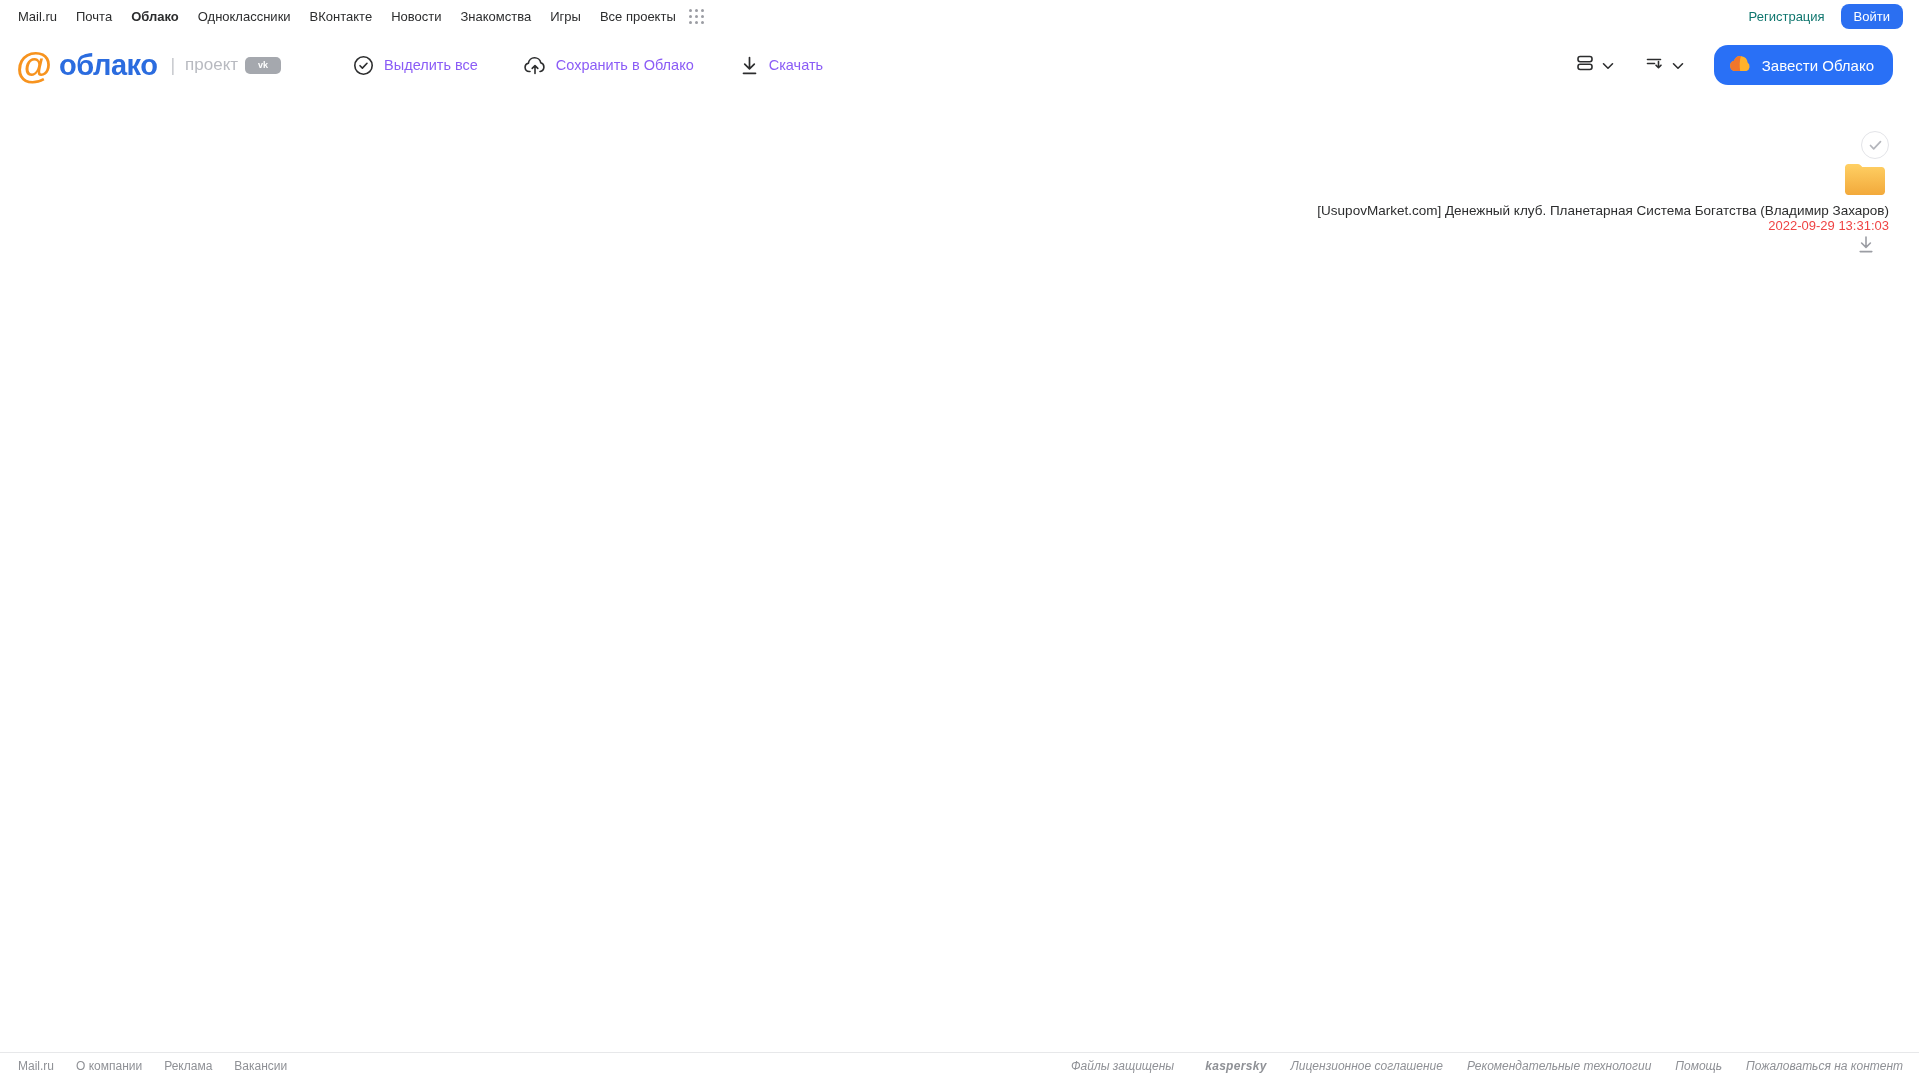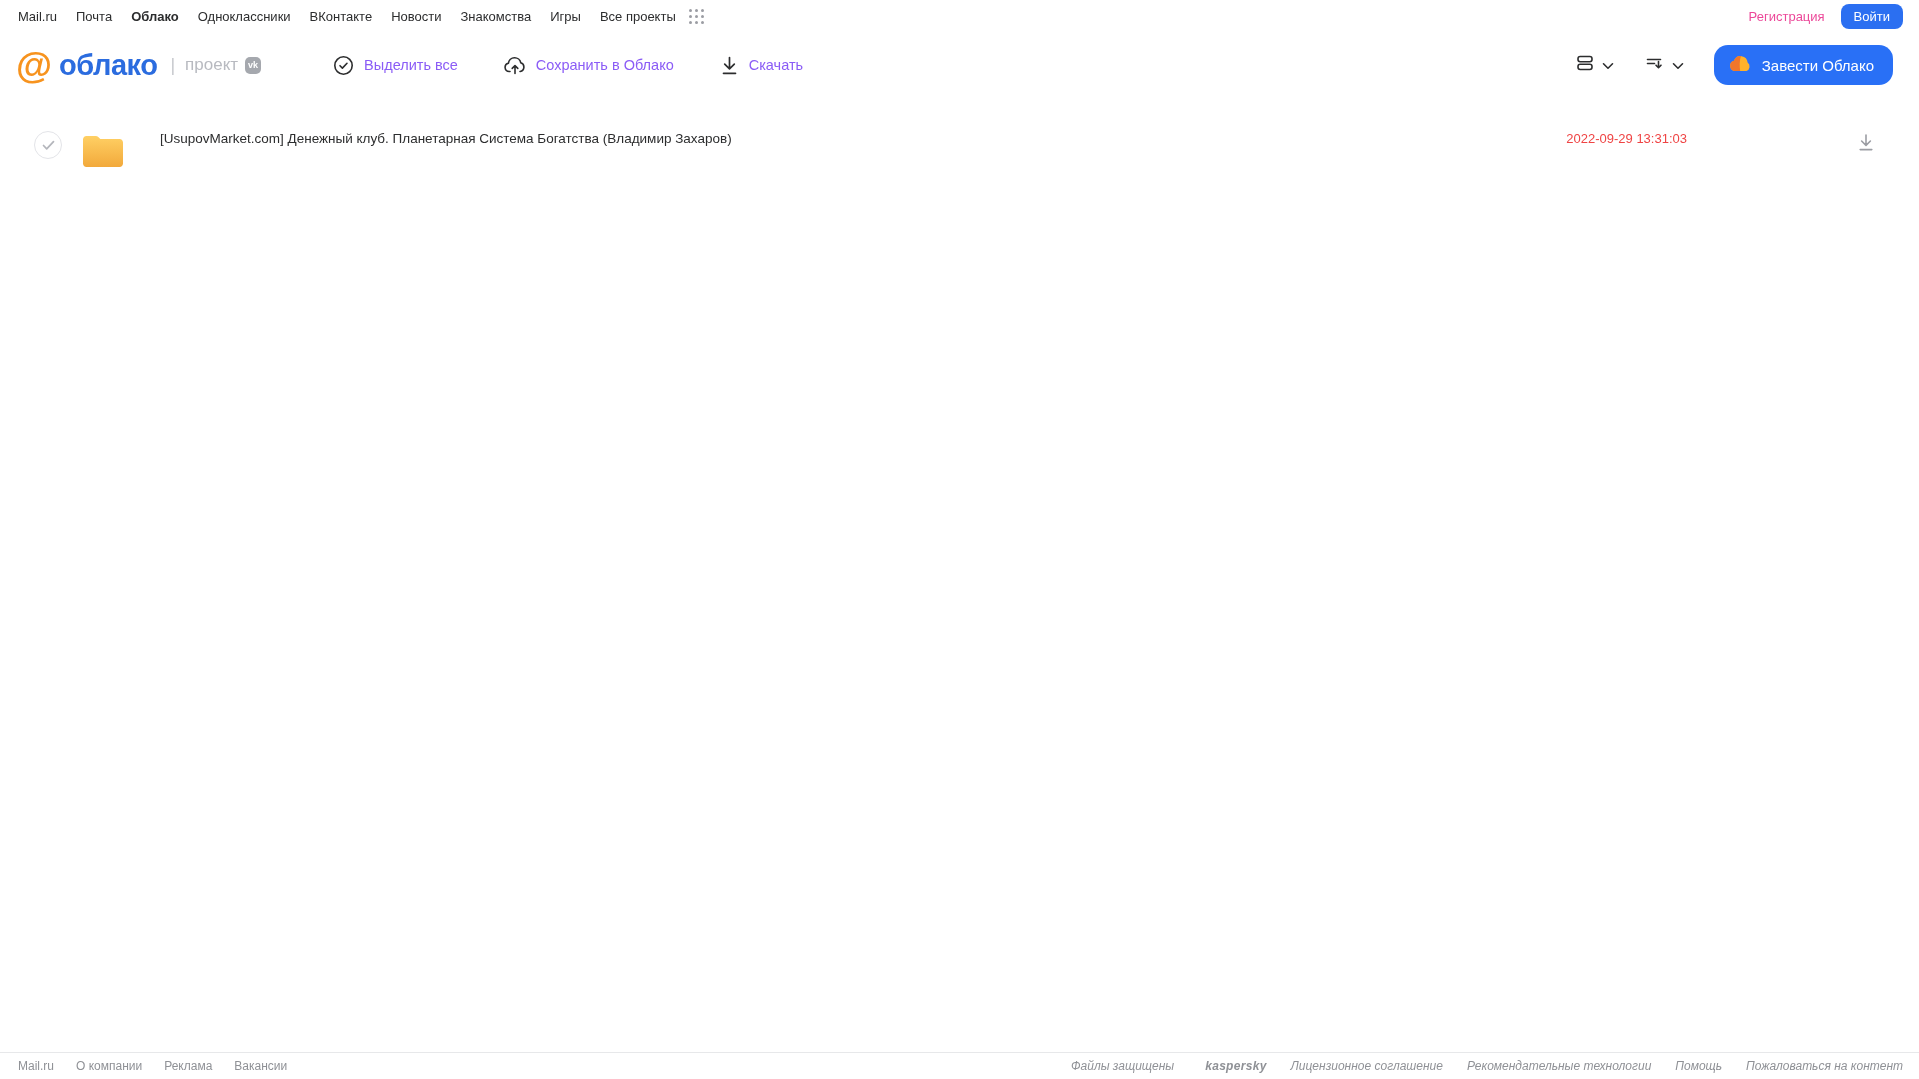--- a/index.html
+++ b/index.html
@@ -7,50 +7,50 @@
               font-family:"Liberation Sans","DejaVu Sans",sans-serif; color:#2c2d2e; overflow:hidden; }
 
   
   .topnav { height:33px; display:flex; align-items:center; padding:0 16px 0 18px; }
   .topnav-links { display:flex; align-items:center; gap:19px; }
   .topnav-links a { font-size:13px; color:#2c2d2e; text-decoration:none; cursor:pointer; }
   .topnav-links a.active { font-weight:bold; }
   .apps-grid { display:grid; grid-template-columns:repeat(3,4px); grid-auto-rows:4px; gap:2px; margin-left:-6px; cursor:pointer; }
   .apps-grid i { width:3px; height:3px; border-radius:50%; background:#9b9da3; }
   .topnav-right { margin-left:auto; display:flex; align-items:center; gap:16px; }
-  .reg-link { font-size:13px; color:#ec4899; text-decoration:none; cursor:pointer; }
+  .reg-link { font-size:13px; color:#0f766e; text-decoration:none; cursor:pointer; }
   .login-btn { background:#2b6ff1; color:#fff; border:none; font-size:13px;
                padding:5px 13px; border-radius:8px; cursor:pointer; font-family:inherit; }
 
   
   .header { height:64px; display:flex; align-items:center; padding:0 26px 0 16px; }
   .logo { display:flex; align-items:center; cursor:pointer; }
   .logo-at { color:#f7931e; font-size:37px; font-weight:bold; line-height:1; margin-right:7px; }
   .logo-word { color:#2b6cdf; font-size:29px; font-weight:bold; letter-spacing:-0.5px; }
   .logo-sep { color:#c6c8cd; font-size:18px; margin:0 10px 0 13px; font-weight:300; }
   .logo-project { color:#b8bac0; font-size:17px; margin-right:7px; }
-  .vk-badge { width:16px; height:17px; border-radius:5px; background:#a5a8ae; color:#fff;
+  .vk-badge { width:36px; height:17px; border-radius:5px; background:#a5a8ae; color:#fff;
               font-size:9px; font-weight:bold; display:flex; align-items:center; justify-content:center; }
 
   .toolbar { display:flex; align-items:center; gap:46px; margin-left:72px; }
   .tool-btn { display:flex; align-items:center; gap:10px; background:none; border:none;
               font-size:14.5px; color:#8b5cf6; cursor:pointer; font-family:inherit; }
   .tool-btn svg { display:block; }
 
   .header-right { margin-left:auto; display:flex; align-items:center; }
   .icon-drop { display:flex; align-items:center; gap:7px; cursor:pointer; margin-right:30px; }
   .cta-btn { display:flex; align-items:center; gap:10px; background:#2970f6; color:#fff; border:none;
              height:40px; padding:0 19px 0 15px; border-radius:14px; font-size:15px;
              cursor:pointer; font-family:inherit;justify-content:center; }
 
   
   .main { padding:0 20px; }
   .page-title { font-size:22px; font-weight:500; color:#000; margin:30px 0 0 0; letter-spacing:0.2px; }
 
-  .file-row { display:flex; align-items:flex-start; margin-top:30px; padding:4px 10px 4px 14px; cursor:pointer; }
+  .file-row { display:flex; align-items:flex-end; margin-top:30px; padding:4px 10px 4px 14px; cursor:pointer;flex-direction:column; }
   .row-check { width:28px; height:28px; border-radius:50%; border:1px solid #e3e4e8; background:#fff;
                display:flex; align-items:center; justify-content:center; flex:0 0 auto; cursor:pointer; }
   .folder-ic { margin-left:17px; flex:0 0 auto; }
   .file-name { margin-left:33px; font-size:13.5px; color:#2c2d2e; }
   .file-date { margin-left:auto; font-size:13px; color:#ef4444; }
   .row-dl { margin-left:168px; margin-right:12px; background:none; border:none; cursor:pointer; padding:2px; }
 
   
   .footer { position:absolute; left:0; right:0; bottom:0; height:27px; border-top:1px solid #e7e8ea;
             background:#fff; display:flex; align-items:center; padding:0 16px 0 18px; }

